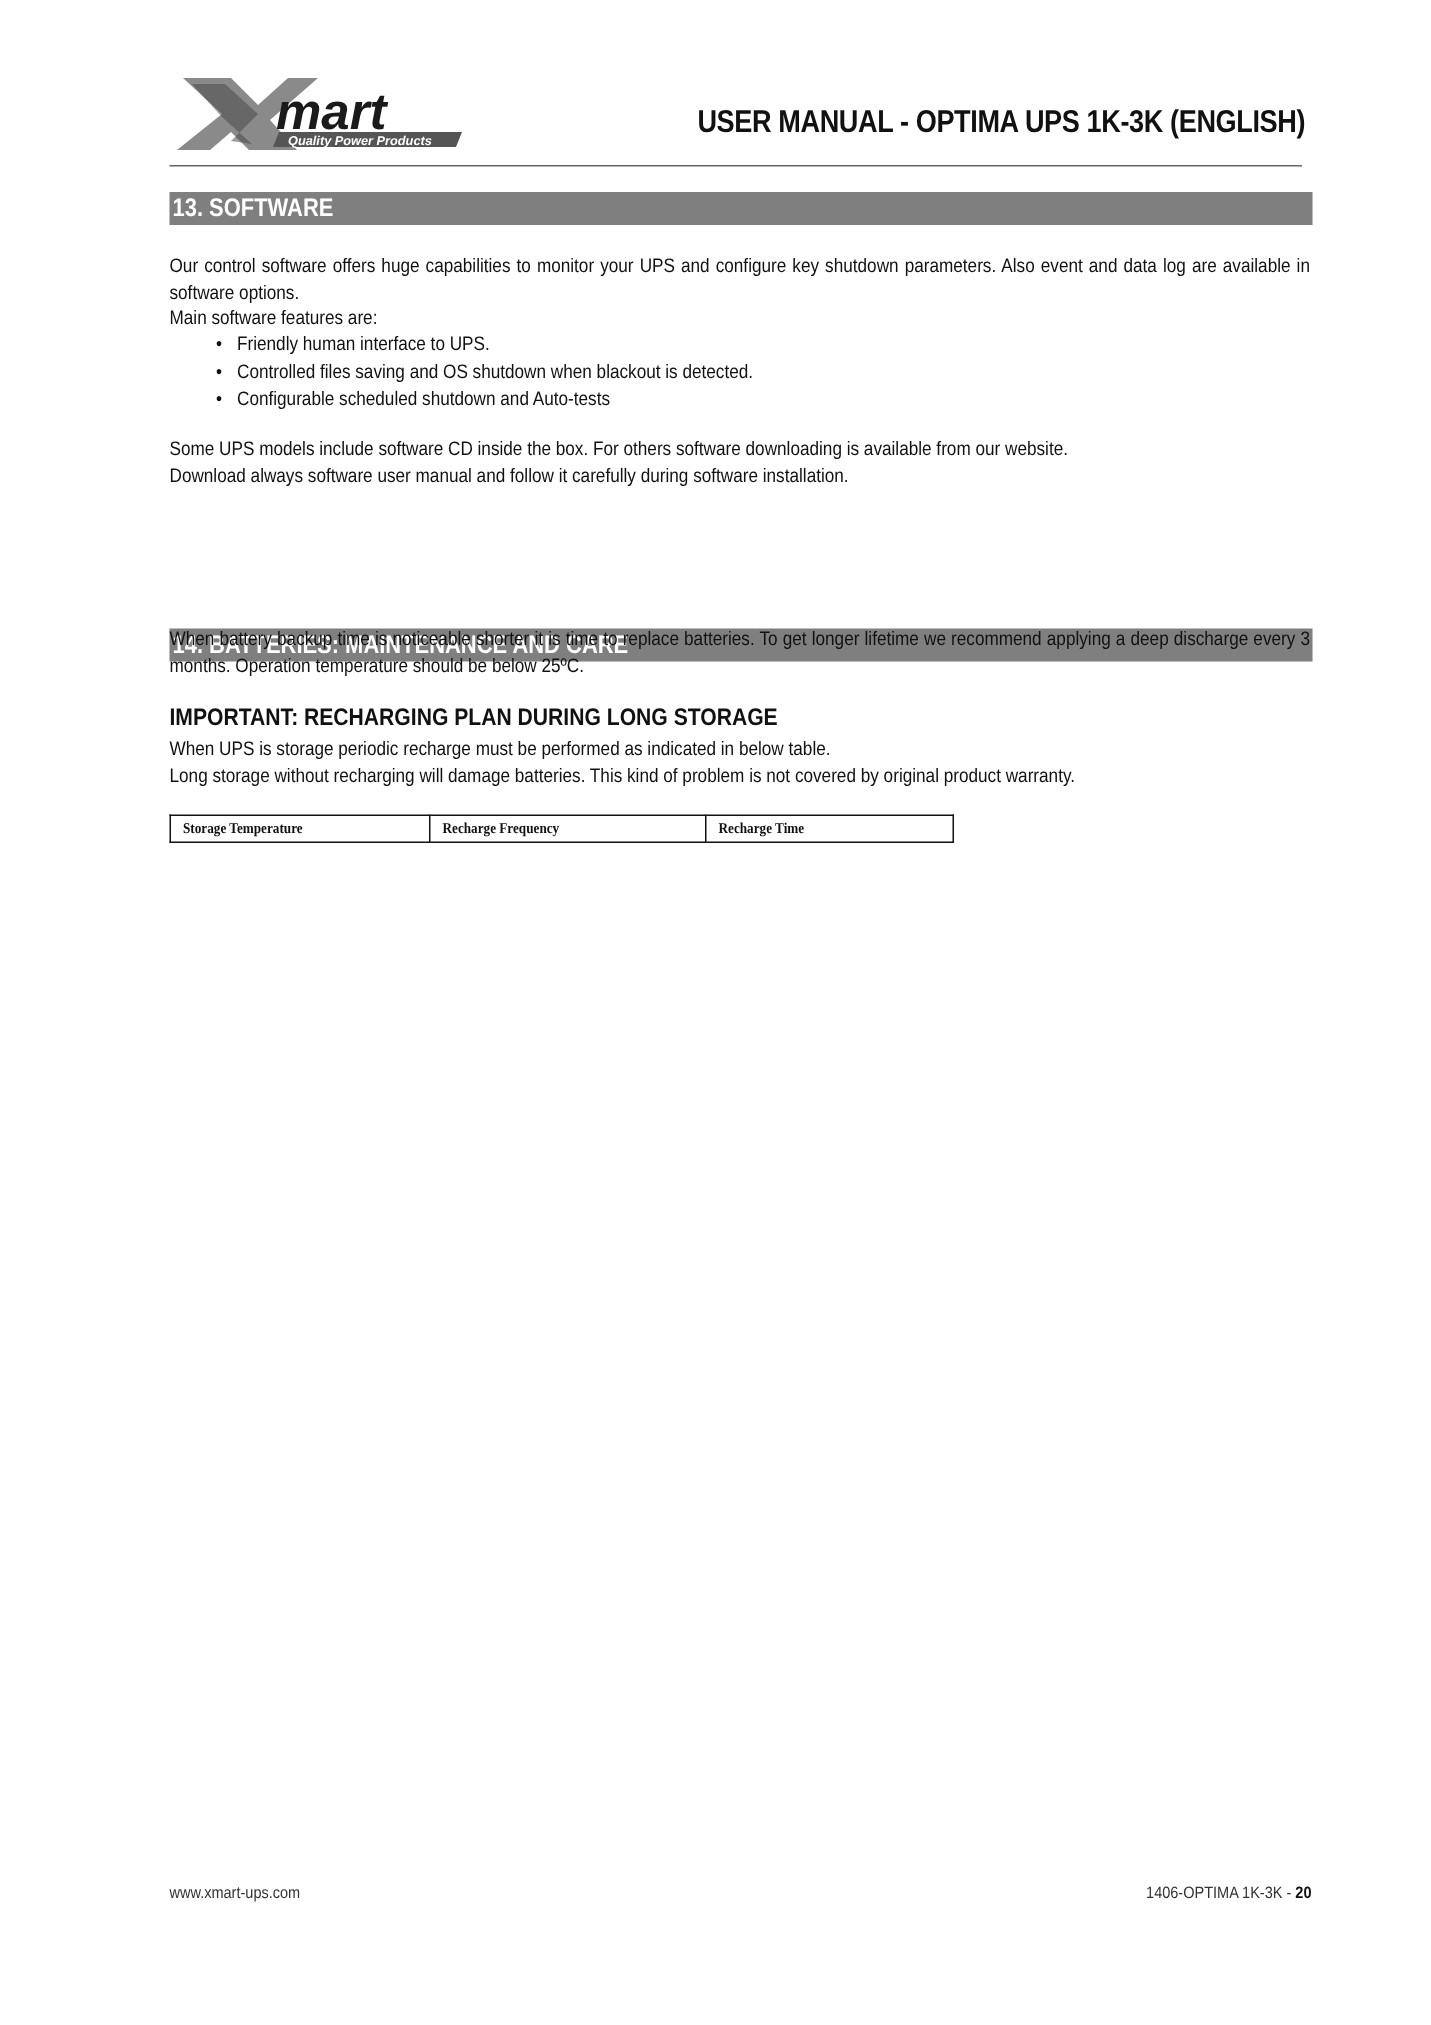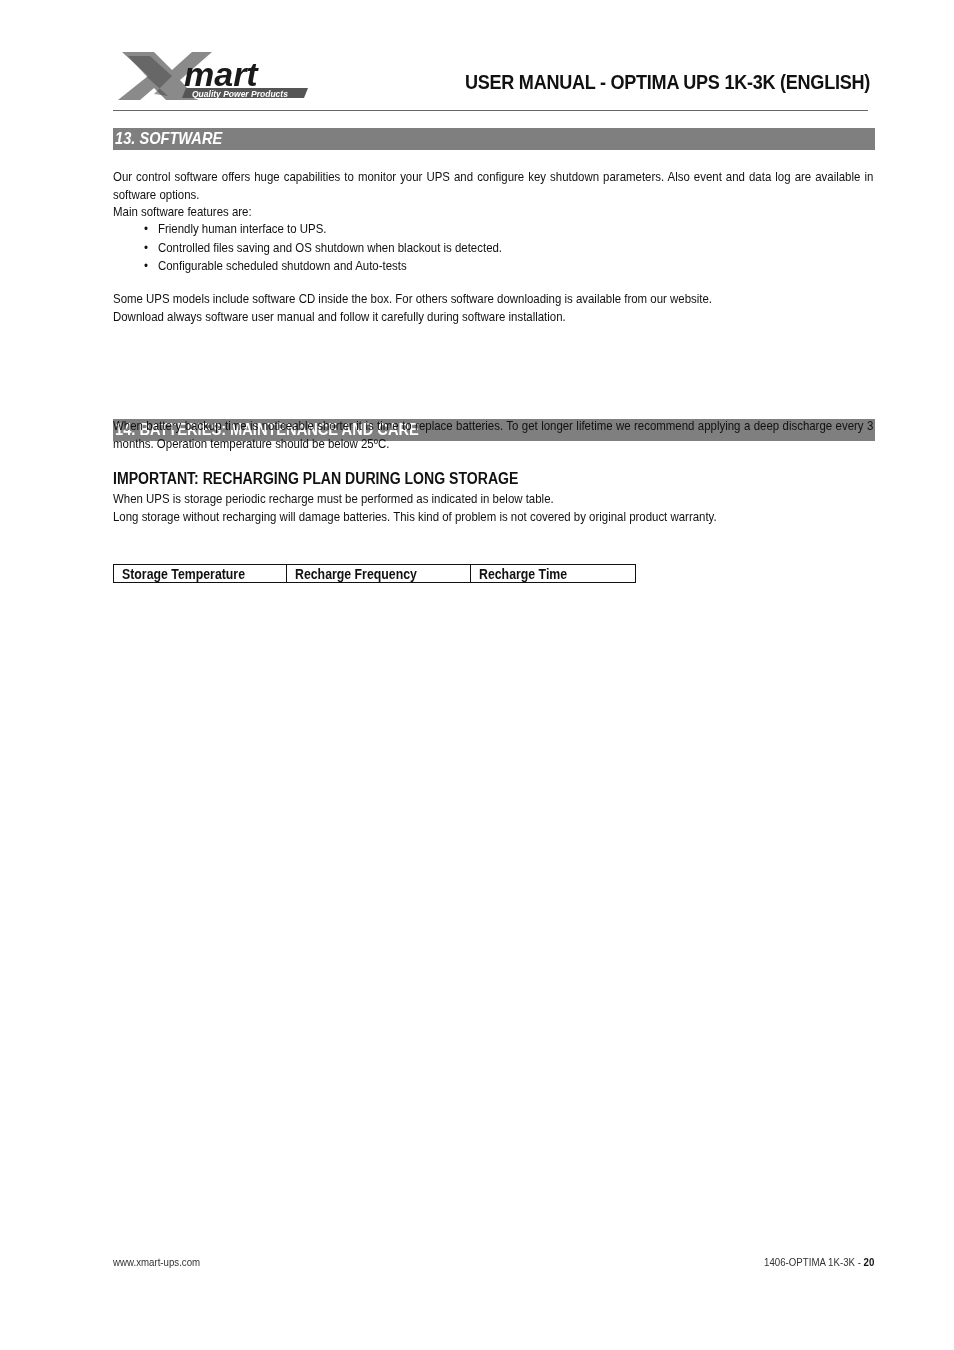--- a/index.html
+++ b/index.html
@@ -27,22 +27,22 @@
 
   .bullets { position: absolute; left: 158px; margin: 0; padding: 0; list-style: none;
              font-size: 13px; line-height: 18.5px; transform: scaleX(0.88); transform-origin: left top; }
   .bullets li { position: relative; white-space: nowrap; }
   .bullets li .dot { position: absolute; left: -16px; top: 0; }
 
   .subheading { position: absolute; left: 113px; top: 470px; font-size: 16px; font-weight: bold;
                 transform: scaleX(0.88); transform-origin: left top; white-space: nowrap; }
 
   
-  table.storage { position: absolute; left: 113px; top: 564px; border-collapse: collapse;
-                  font-size: 14px; }
+  table.storage { position: absolute; left: 113px; top: 543px; border-collapse: collapse;
+                  font-size: 10px; font-family: Liberation Serif, serif; }
   table.storage td, table.storage th { border: 1px solid #111; height: 17px; padding: 0 8px;
                   text-align: left; vertical-align: middle; white-space: nowrap; }
   table.storage th { font-weight: bold; }
   table.storage .c1 { width: 156px; }
   table.storage .c2 { width: 167px; }
   table.storage .c3 { width: 148px; }
   .cell-inner { display: inline-block; transform: scaleX(0.88); transform-origin: left center; }
 
   
   .footer-left { position: absolute; left: 113px; top: 1256px; font-size: 11px; color: #333;
@@ -63,21 +63,21 @@
 
     <text x="70" y="36" font-family="Liberation Sans, sans-serif" font-size="34" font-weight="bold" font-style="italic" fill="#1a1a1a">mart</text>
 
     <polygon points="72,38 194,38 190,48 68,48" fill="#555"></polygon>
     <text x="78" y="46.5" font-family="Liberation Sans, sans-serif" font-size="8.5" font-weight="bold" font-style="italic" fill="#fff">Quality Power Products</text>
   </svg>
 
   <div class="doc-title">USER MANUAL - OPTIMA UPS 1K-3K (ENGLISH)</div>
   <div class="header-rule"></div>
 
-  <div class="section-bar" style="top:128px;font-style:italic;">
+  <div class="section-bar" style="top:128px;">
     <span>13. SOFTWARE</span>
   </div>
 
   <div class="text justified" style="top:168px;">Our control software offers huge capabilities to monitor your UPS and configure key shutdown parameters. Also event and data log are available in software options.</div>
   <div class="text nowrap" style="top:203px;">Main software features are:</div>
 
   <ul class="bullets" style="top:220px;">
     <li><span class="dot">•</span><span>Friendly human interface to UPS.</span></li>
     <li><span class="dot">•</span><span>Controlled files saving and OS shutdown when blackout is detected.</span></li>
     <li><span class="dot">•</span><span>Configurable scheduled shutdown and Auto-tests</span></li>

